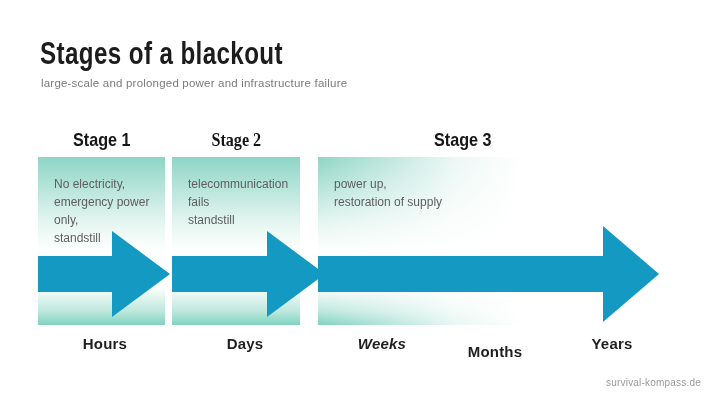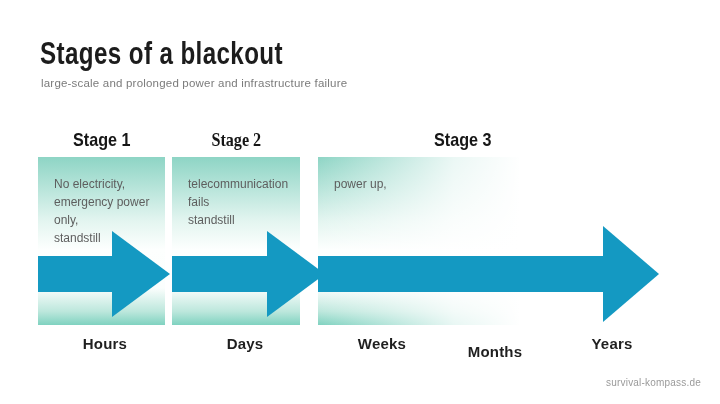--- a/index.html
+++ b/index.html
@@ -80,32 +80,33 @@
   <div class="stage-box" style="left:172px;width:128px;">
     <div class="stage-text">
       <div>telecommunication</div>
       <div>fails</div>
       <div>standstill</div>
     </div>
   </div>
   <div class="stage-box fade-right" style="left:318px;width:247px;">
     <div class="stage-text" style="right:-60px;">
       <div>power up,</div>
+      <div>restoration of supply</div>
     </div>
   </div>
 
   <div class="arrow-body" style="left:38px;width:74px;"></div>
   <div class="arrow-head" style="left:112px;top:231px;"></div>
 
   <div class="arrow-body" style="left:172px;width:95px;"></div>
   <div class="arrow-head" style="left:267px;top:231px;"></div>
 
   <div class="arrow-body" style="left:318px;width:285px;"></div>
   <div class="arrow-head big" style="left:603px;top:226px;"></div>
 
   <div class="time-label" style="left:50px;">Hours</div>
   <div class="time-label" style="left:190px;">Days</div>
-  <div class="time-label" style="left:327px;">Weeks</div>
+  <div class="time-label" style="left:327px;font-style:italic;">Weeks</div>
   <div class="time-label" style="left:440px;margin-top:8px;">Months</div>
   <div class="time-label" style="left:557px;">Years</div>
 
   <div class="footer">survival-kompass.de</div>
 </div>
 
 </body></html>

